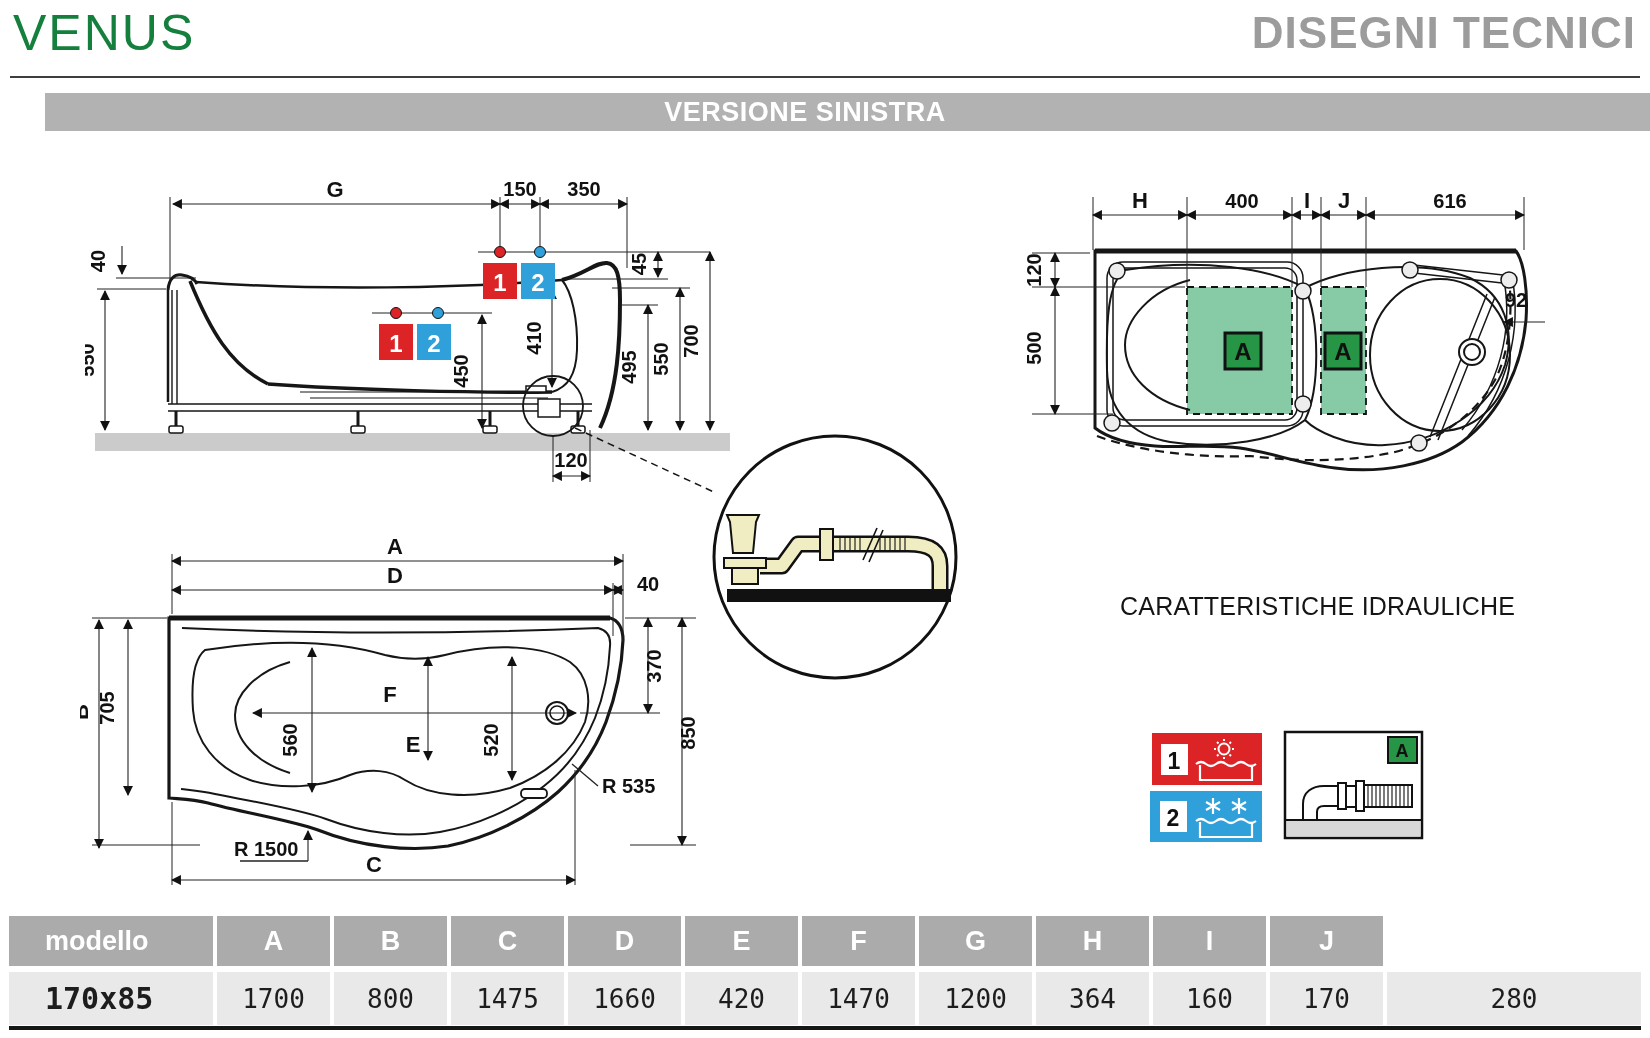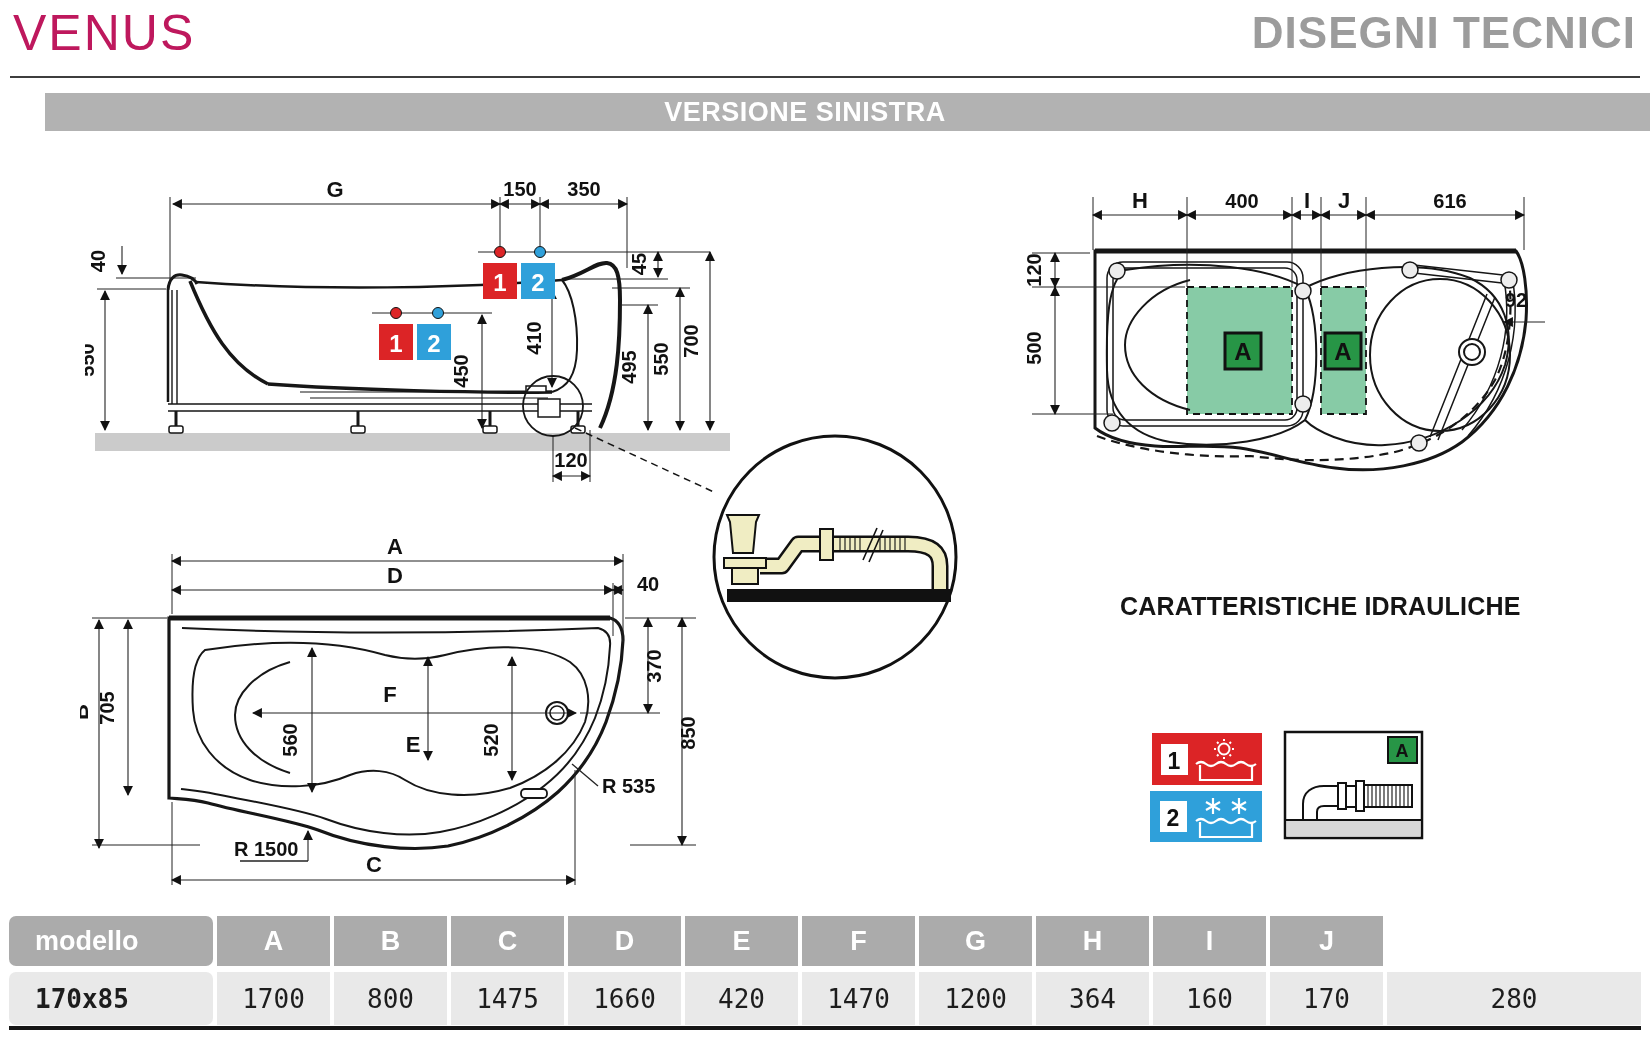--- a/index.html
+++ b/index.html
@@ -1,41 +1,41 @@
 <!DOCTYPE html>
 <html><head>
 <meta charset="utf-8">
 <style>
   html,body{margin:0;padding:0;background:#fff;}
   #canvas{position:relative;width:1650px;height:1038px;background:#fff;overflow:hidden;
           font-family:"Liberation Sans",sans-serif;}
   .abs{position:absolute;}
-  #brand{left:13px;top:4px;font-size:50px;letter-spacing:2px;font-weight:400;color:#be185d;}
+  #brand{left:13px;top:4px;font-size:50px;letter-spacing:2px;font-weight:400;color:#15803d;}
   #doctitle{right:14px;top:8px;font-size:44px;font-weight:700;color:#9c9c9c;letter-spacing:1px;}
   #headrule{left:10px;top:76px;width:1630px;height:2px;background:#3e3e3e;}
   #banner{left:9px;top:93px;width:1632px;height:38px;background:#b2b2b2;display:flex;
           align-items:center;justify-content:center;padding-right:112px;box-sizing:border-box;margin-left:36px;}
   #banner span{color:#fff;font-weight:700;font-size:27px;letter-spacing:.5px;}
   svg text{font-family:"Liberation Sans",sans-serif;font-weight:700;fill:#111;}
   .dimtxt{font-size:20px;}
   .bigletter{font-size:22px;}
   .boxnum{font-size:24px;fill:#fff;}
   #hydro{left:1120px;top:592px;width:420px;}
-  #hydro h3{margin:0;font-size:25px;font-weight:700;color:#151515;letter-spacing:.2px;}
+  #hydro h3{margin:0;font-size:25px;font-weight:400;color:#151515;letter-spacing:.2px;}
   #hydro p{margin:6px 0 0 0;font-size:22px;color:#4d4d4d;font-weight:400;}
   
   #spec{left:9px;top:916px;width:1632px;}
   .trow{display:grid;grid-template-columns:204px repeat(10,113px) 1fr;gap:4px;}
   .trow.head .cell{background:#ababab;height:50px;color:#fff;font-weight:700;font-size:27px;}
   .trow.data{margin-top:6px;}
   .trow.data .cell{background:#e9e9e9;height:53px;color:#1d1d1d;
        font-family:"DejaVu Sans Mono",monospace;font-size:26px;}
   .cell{display:flex;align-items:center;justify-content:center;}
-  .cell.left{justify-content:flex-start;padding-left:26px;border-radius:7px;}
-  .trow.data .cell.left{font-weight:700;font-size:26px;}
+  .cell.left{justify-content:flex-start;padding-left:36px;}
+  .trow.data .cell.left{font-weight:700;font-size:30px;}
   #tbar{left:9px;top:1026px;width:1632px;height:4px;background:#161616;}
 </style>
 </head>
 <body>
 
 <div id="canvas">
 
   <div class="abs" id="brand">VENUS</div>
   <div class="abs" id="doctitle">DISEGNI TECNICI</div>
   <div class="abs" id="headrule"></div>

